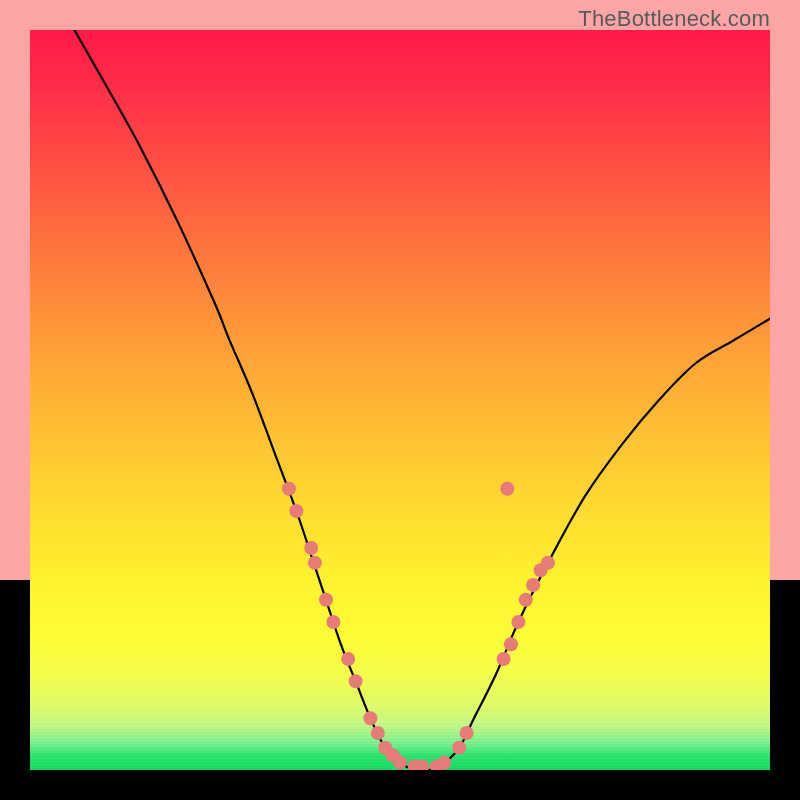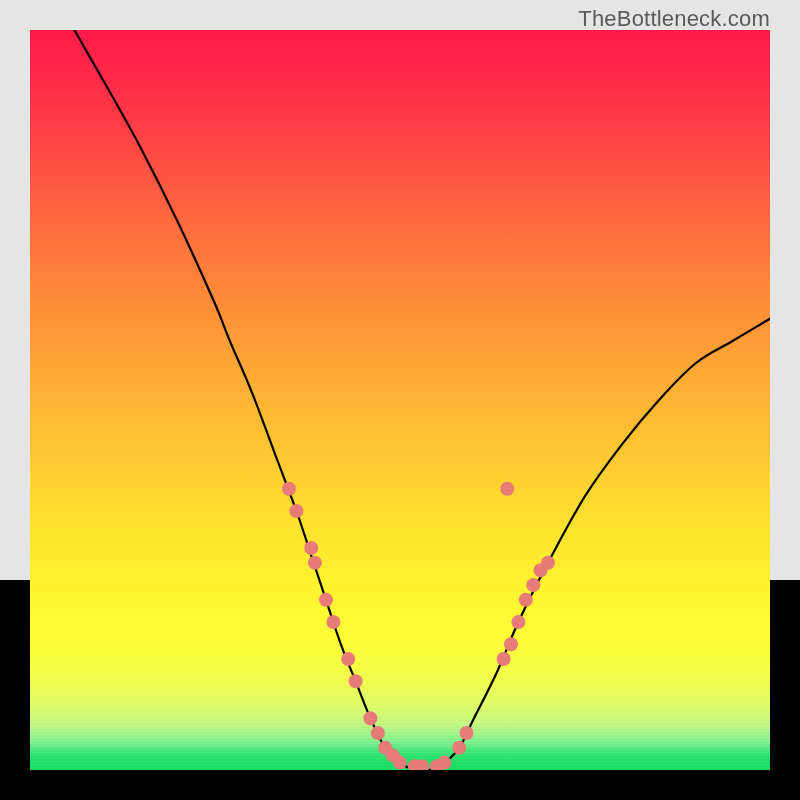--- a/index.html
+++ b/index.html
@@ -10,21 +10,21 @@
     background: #000;
     font-family: Arial, Helvetica, sans-serif;
     overflow: hidden;
   }
   .frame {
     position: absolute;
     top: 0;
     left: 0;
     width: 800px;
     height: 580px;
-    background: #e5e5e5;
+    background: #fca5a5;
   }
   .plot-area {
     position: absolute;
     top: 30px;
     left: 30px;
     width: 740px;
     height: 740px;
     overflow: hidden;
   }
   .gradient-bg {

